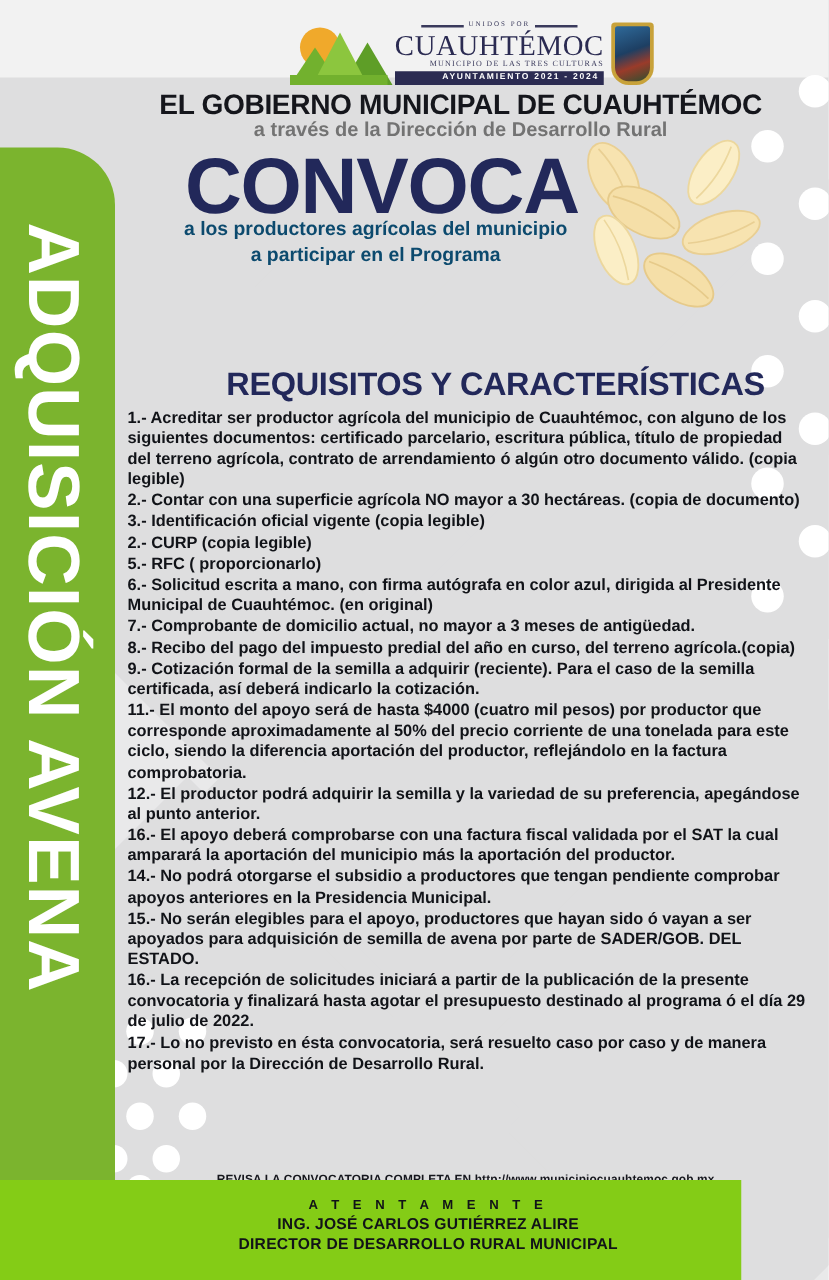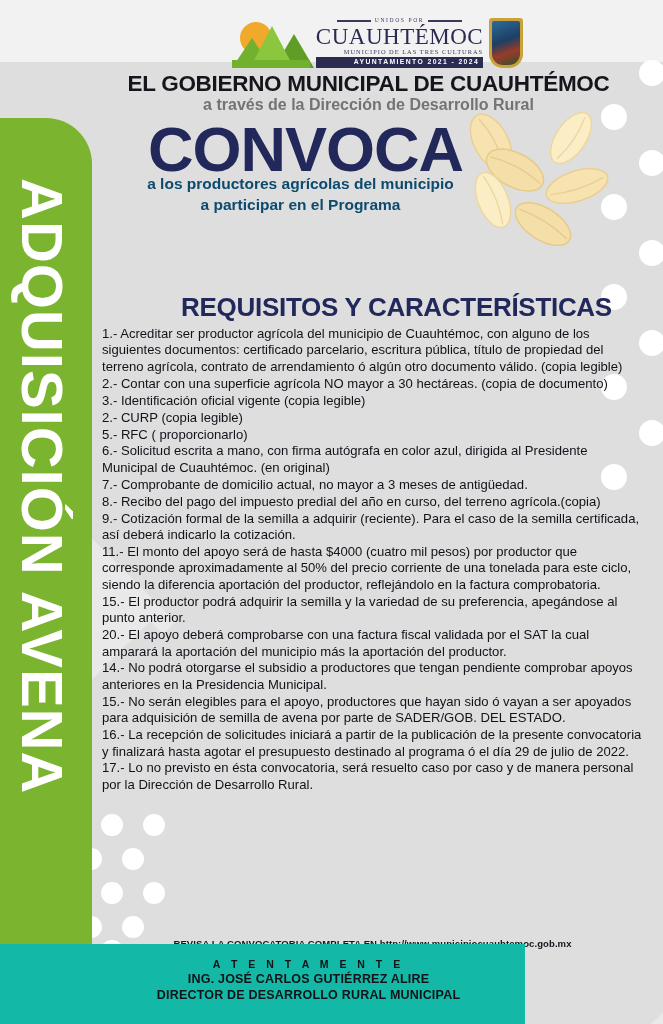--- a/index.html
+++ b/index.html
@@ -64,22 +64,22 @@
     transform:rotate(90deg);
     transform-origin:left top;
     left:76px; top:60px;
     font-family:"Liberation Sans", sans-serif;
   }
 
   
   #footer {
     position:absolute;
     left:0; bottom:0;
-    width:525px; height:80px;
-    background:#14b8a6;
+    width:593px; height:80px;
+    background:#84cc16;
     z-index:5;
   }
   #footer-inner {
     position:absolute;
     left:92px; right:0; top:0; bottom:0;
     display:flex; flex-direction:column;
     align-items:center; justify-content:center;
     gap:2px;
     padding-bottom:8px;
   }
@@ -208,21 +208,21 @@
     color:#22285a;
     letter-spacing:-0.3px;
     margin-left:48px;
   }
 
   
   #reqs {
     position:absolute;
     left:10px; right:18px; top:326px;
     font-size:13.1px;
-    font-weight:normal;
+    font-weight:bold;
     color:#111318;
     line-height:1.255;
     text-align:left;
   }
   #reqs p { margin:0 0 0.5px 0; }
 
   
   #revisa {
     position:absolute;
     left:0; right:10px; top:938px;
@@ -335,22 +335,22 @@
         <p>1.- Acreditar ser productor agrícola del municipio de Cuauhtémoc, con alguno de los siguientes documentos: certificado parcelario, escritura pública, título de propiedad del terreno agrícola, contrato de arrendamiento ó algún otro documento válido. (copia legible)</p>
         <p>2.- Contar con una superficie agrícola NO mayor a 30 hectáreas. (copia de documento)</p>
         <p>3.- Identificación oficial vigente (copia legible)</p>
         <p>2.- CURP (copia legible)</p>
         <p>5.- RFC ( proporcionarlo)</p>
         <p>6.- Solicitud escrita a mano, con firma autógrafa en color azul, dirigida al Presidente Municipal de Cuauhtémoc. (en original)</p>
         <p>7.- Comprobante de domicilio actual, no mayor a 3 meses de antigüedad.</p>
         <p>8.- Recibo del pago del impuesto predial del año en curso, del terreno agrícola.(copia)</p>
         <p>9.- Cotización formal de la semilla a adquirir (reciente). Para el caso de la semilla certificada, así deberá indicarlo la cotización.</p>
         <p>11.- El monto del apoyo será de hasta $4000 (cuatro mil pesos) por productor que corresponde aproximadamente al 50% del precio corriente de una tonelada para este ciclo, siendo la diferencia aportación del productor, reflejándolo en la factura comprobatoria.</p>
-        <p>15.- El productor podrá adquirir la semilla y la variedad de su preferencia, apegándose al punto anterior.</p>
-        <p>20.- El apoyo deberá comprobarse con una factura fiscal validada por el SAT la cual amparará la aportación del municipio más la aportación del productor.</p>
+        <p>12.- El productor podrá adquirir la semilla y la variedad de su preferencia, apegándose al punto anterior.</p>
+        <p>16.- El apoyo deberá comprobarse con una factura fiscal validada por el SAT la cual amparará la aportación del municipio más la aportación del productor.</p>
         <p>14.- No podrá otorgarse el subsidio a productores que tengan pendiente comprobar apoyos anteriores en la Presidencia Municipal.</p>
         <p>15.- No serán elegibles para el apoyo, productores que hayan sido ó vayan a ser apoyados para adquisición de semilla de avena por parte de SADER/GOB. DEL ESTADO.</p>
         <p>16.- La recepción de solicitudes iniciará a partir de la publicación de la presente convocatoria y finalizará hasta agotar el presupuesto destinado al programa ó el día 29 de julio de 2022.</p>
         <p>17.- Lo no previsto en ésta convocatoria, será resuelto caso por caso y de manera personal por la Dirección de Desarrollo Rural.</p>
       </div>
 
     <div id="revisa">REVISA LA CONVOCATORIA COMPLETA EN http://www.municipiocuauhtemoc.gob.mx</div>
   </div>
 
   <div id="footer">

